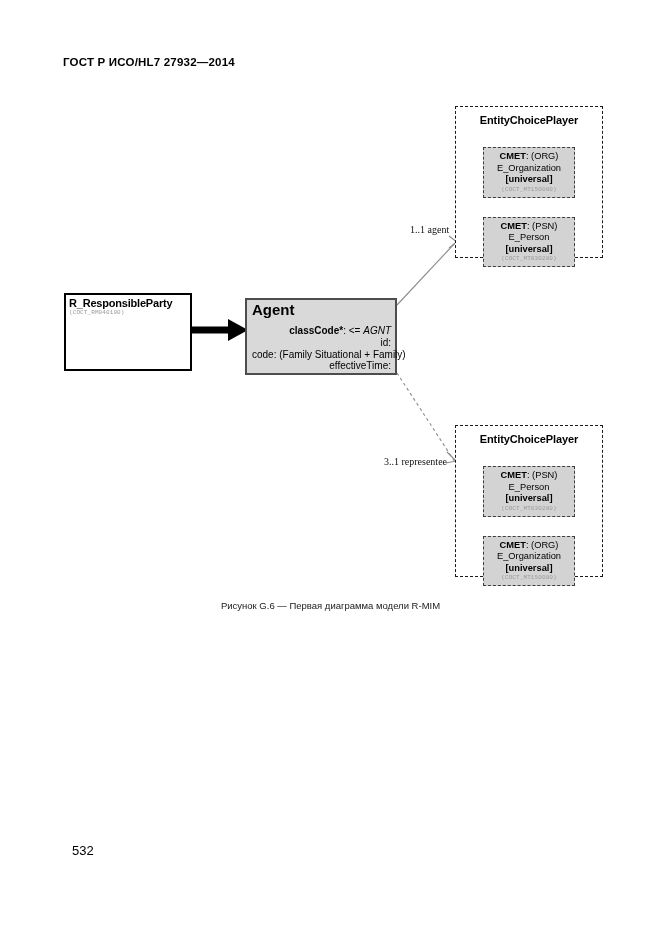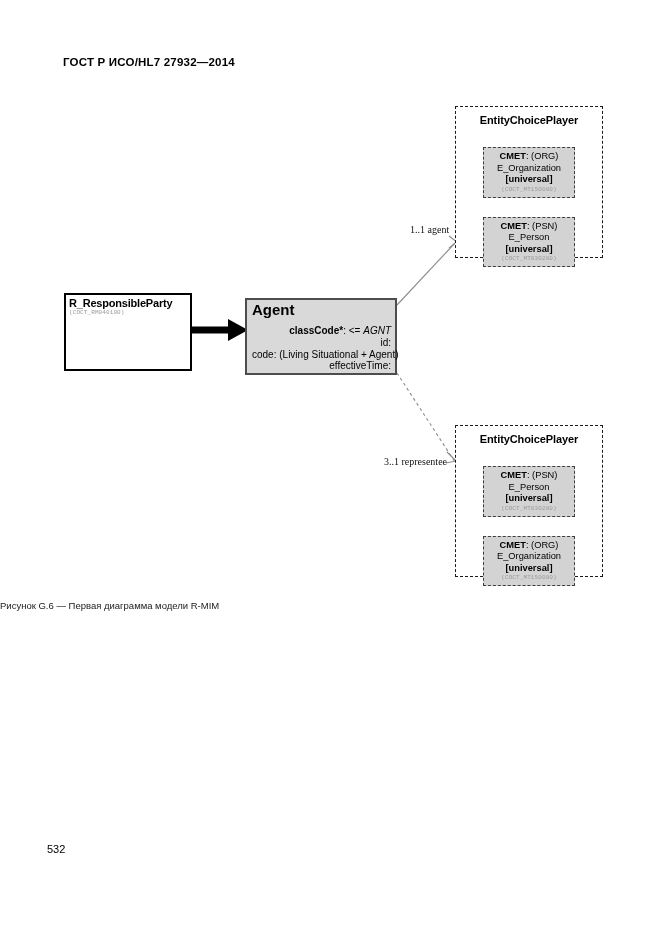--- a/index.html
+++ b/index.html
@@ -21,30 +21,30 @@
     position: absolute;
     left: 63px;
     top: 56px;
     font-size: 11.5px;
     font-weight: bold;
     letter-spacing: 0.2px;
     white-space: nowrap;
   }
   .page-number {
     position: absolute;
-    left: 47px;
+    left: 72px;
     top: 843px;
-    font-size: 11px;
+    font-size: 13px;
   }
   .figure-caption {
     position: absolute;
     left: 0;
     top: 600px;
     width: 661px;
-    text-align: left;
+    text-align: center;
     font-size: 9.5px;
     color: #1a1a1a;
   }
 
   
   .diagram {
     position: absolute;
     left: 0;
     top: 0;
     width: 661px;
@@ -204,21 +204,21 @@
 
   <div class="node agent-box">
     <div class="agent-title">Agent</div>
     <div class="agent-attr">
       <b>classCode</b><b>*</b><span>: &lt;= </span><i>AGNT</i>
     </div>
     <div class="agent-attr">
       <span>id</span><span>:</span>
     </div>
     <div class="agent-attr">
-      <span>code</span><span>: </span><span>(Living Situational + Agent)</span>
+      <span>code</span><span>: </span><span>(Family Situational + Family)</span>
     </div>
     <div class="agent-attr">
       <span>effectiveTime</span><span>:</span>
     </div>
   </div>
 
   <div class="node choice-box player-box">
     <div class="choice-title">EntityChoicePlayer</div>
 
     <div class="cmet">

